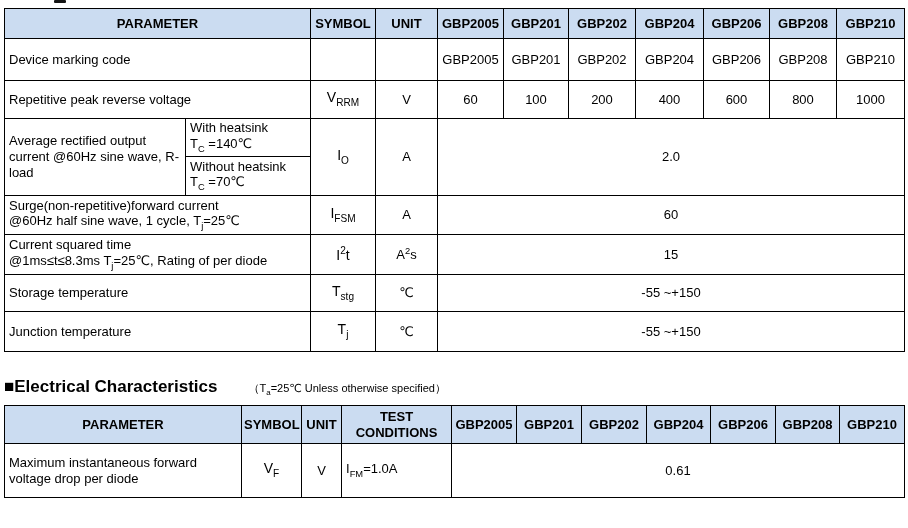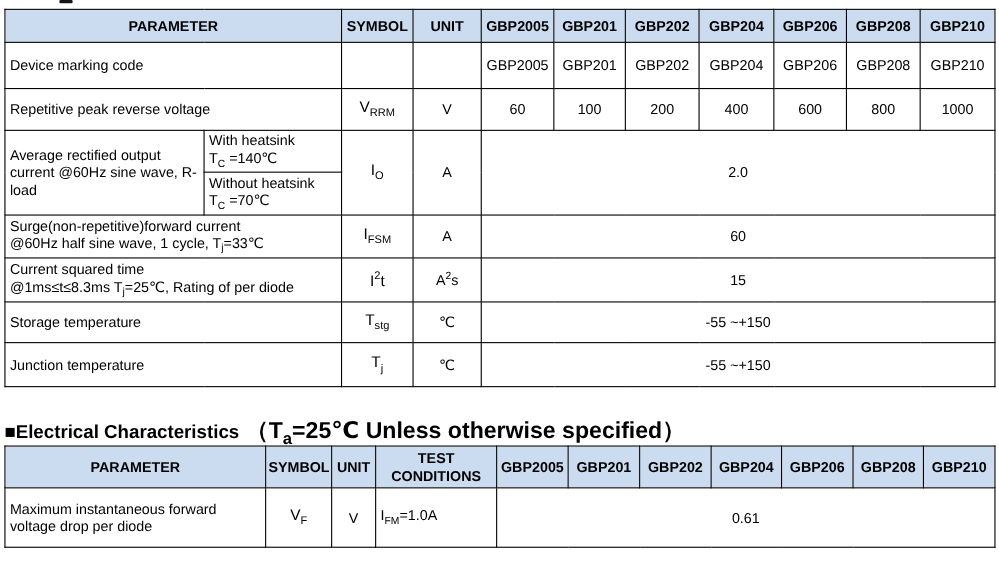--- a/index.html
+++ b/index.html
@@ -46,21 +46,21 @@
   tr.h39{height:39px}
   tr.h40{height:40px}
   tr.h37{height:37px}
   tr.h47{height:42px}
   tr.h42{height:54px}
   .section-heading{
     position:absolute;left:4px;top:377px;width:900px;
     font-size:17px;font-weight:bold;white-space:nowrap;
   }
   .section-heading .cond{
-    font-size:21px;font-weight:bold;
+    font-size:11px;font-weight:normal;margin-left:28px;
   }
 </style>
 </head>
 <body>
 
 <div class="page">
 
   <div class="frag"></div>
 
   <table id="ratings">
@@ -118,21 +118,21 @@
       <td rowspan="2" class="param">Average rectified output current @60Hz sine wave, R-load</td>
       <td class="param"><span>With heatsink</span><br><span>T</span><sub>C</sub><span> =140℃</span></td>
       <td rowspan="2" class="c sym"><span>I</span><sub>O</sub></td>
       <td rowspan="2" class="c">A</td>
       <td rowspan="2" colspan="7" class="c">2.0</td>
     </tr>
     <tr class="h39">
       <td class="param"><span>Without heatsink</span><br><span>T</span><sub>C</sub><span> =70℃</span></td>
     </tr>
     <tr class="h39">
-      <td colspan="2" class="param"><span>Surge(non-repetitive)forward current</span><br><span>@60Hz half sine wave, 1 cycle, T</span><sub>j</sub><span>=33℃</span></td>
+      <td colspan="2" class="param"><span>Surge(non-repetitive)forward current</span><br><span>@60Hz half sine wave, 1 cycle, T</span><sub>j</sub><span>=25℃</span></td>
       <td class="c sym"><span>I</span><sub>FSM</sub></td>
       <td class="c">A</td>
       <td colspan="7" class="c">60</td>
     </tr>
     <tr class="h40">
       <td colspan="2" class="param"><span>Current squared time</span><br><span>@1ms≤t≤8.3ms T</span><sub>j</sub><span>=25℃, Rating of per diode</span></td>
       <td class="c sym"><span>I</span><sup>2</sup><span>t</span></td>
       <td class="c"><span>A</span><sup>2</sup><span>s</span></td>
       <td colspan="7" class="c">15</td>
     </tr>

